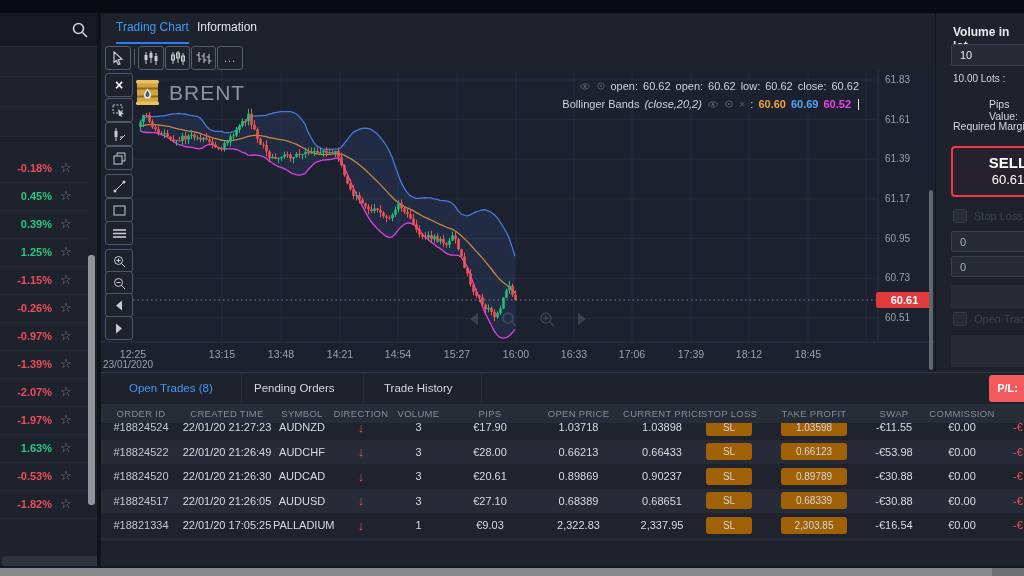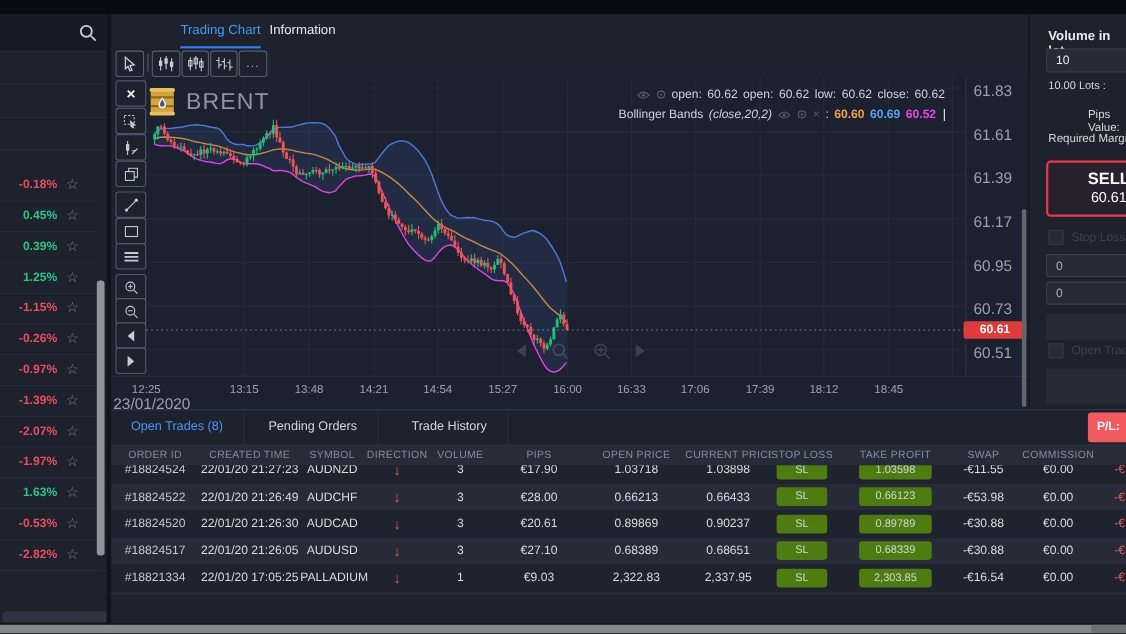--- a/index.html
+++ b/index.html
@@ -23,39 +23,39 @@
   .sb-star{position:absolute;left:60px;top:5px;font-size:13px;color:#7e838e;}
   .pct-up{color:#2bc682;} .pct-down{color:#eb4d5c;}
   #sb-scroll{left:88px;top:242px;width:7px;height:250px;background:#90939a;border-radius:3px;}
   #sb-bottom-divider{left:0;top:505px;width:97px;height:1px;background:#262b36;position:absolute;}
   #sb-hthumb{left:2px;top:543px;width:144px;height:11px;background:#2f3440;border-radius:4px;}
 
   #v-divider{left:97px;top:13px;width:4px;height:555px;background:#10141d;}
 
   
   #chart-panel{left:101px;top:13px;width:834px;height:359px;background:#1e222d;}
-  #chart-tabs{position:absolute;left:0;top:0;width:100%;height:31px;margin-left:48px;}
+  #chart-tabs{position:absolute;left:0;top:0;width:100%;height:31px;}
   .chart-tab{position:absolute;top:0;height:29px;line-height:29px;font-size:12px;color:#e3e6ea;cursor:pointer;}
   .chart-tab.active{color:#3d9df6;border-bottom:2px solid #2d7ff7;}
   #tab-trading{left:15px;} #tab-info{left:96px;}
   .tb-btn{position:absolute;top:33px;height:22px;border:1px solid #565d6e;border-radius:3px;background:transparent;
           display:flex;align-items:center;justify-content:center;color:#c6cad2;}
   #tb-pointer{left:4px;width:24px;}
   #tb-sep{position:absolute;left:33px;top:36px;width:1px;height:16px;background:#565d6e;}
   #tb-c1{left:37px;width:24px;} #tb-c2{left:64px;width:23px;} #tb-c3{left:90px;width:23px;}
   #tb-more{left:116px;width:24px;font-size:11px;letter-spacing:1px;color:#aeb3bd;}
 
   #chart-area{position:absolute;left:0;top:57px;width:834px;height:302px;background:#1c2130;overflow:hidden;}
   
   .dtb{position:absolute;left:4px;width:26px;height:22px;border:1px solid #50576a;border-radius:3px;background:#1e222d;
        display:flex;align-items:center;justify-content:center;color:#c6cad2;}
   
-  .p-tick{position:absolute;left:784px;width:46px;font-size:14px;color:#9ca0aa;}
+  .p-tick{position:absolute;left:784px;width:46px;font-size:10px;color:#9ca0aa;}
   .t-tick{position:absolute;top:278px;width:44px;text-align:center;font-size:10.5px;color:#9ca0aa;}
-  .t-date{position:absolute;top:289px;width:60px;font-size:14px;color:#9ca0aa;}
+  .t-date{position:absolute;top:289px;width:60px;font-size:10px;color:#9ca0aa;}
   #price-badge{position:absolute;left:775px;top:222px;width:57px;height:16px;background:#e13a3a;border-radius:2px;
                color:#fff;font-size:11px;font-weight:bold;text-align:center;line-height:16px;}
   
   #symbol-wm{position:absolute;left:34px;top:9px;display:flex;align-items:center;gap:9px;}
   #symbol-name{font-size:21px;font-weight:500;color:#8f959f;letter-spacing:1px;}
   #ohlc-legend{position:absolute;right:76px;top:7px;text-align:right;font-size:11px;color:#ced2da;}
   #ohlc-legend .lrow{height:18px;line-height:18px;display:flex;justify-content:flex-end;align-items:center;gap:5px;}
   .lg-ico{opacity:.45;display:inline-flex;}
   .bb-mid{color:#f2a33c;font-weight:bold;} .bb-up{color:#55a4f4;font-weight:bold;} .bb-low{color:#ee44ee;font-weight:bold;}
   #cursor-bar{display:inline-block;width:1px;height:11px;background:#e8eaee;margin-left:2px;}
@@ -77,38 +77,38 @@
   #sell-btn .s2{display:block;font-size:13px;margin-top:1px;}
   .op-check{position:absolute;left:17px;width:12px;height:12px;background:#262b36;border:1px solid #343a48;border-radius:2px;}
   .op-check-label{position:absolute;left:38px;font-size:11px;color:#3c4250;}
   .op-step{position:absolute;left:15px;width:74px;height:21px;background:#262b36;border:1px solid #3a4050;border-radius:2px 0 0 2px;
            color:#aab0bb;font-size:11px;line-height:21px;padding-left:8px;box-sizing:border-box;}
   .op-bar{position:absolute;left:15px;width:110px;background:#262b36;border-radius:2px;}
 
   
   #bottom-panel{left:101px;top:372px;width:923px;height:196px;background:#1e222d;border-top:1px solid #343945;overflow:hidden;}
   #bp-tabs{position:absolute;left:0;top:0;width:100%;height:31px;border-bottom:1px solid #2a2e3a;}
-  .bp-tab{position:absolute;top:0;height:31px;line-height:31px;padding:0 18px;font-size:11.5px;color:#d2d5dc;
+  .bp-tab{position:absolute;top:0;height:31px;line-height:31px;padding:0 28px;font-size:11.5px;color:#d2d5dc;
           border-right:1px solid #2a2e3a;cursor:pointer;}
   .bp-tab.active{color:#4596f7;}
   #bp-tab-0{left:0;} #bp-tab-1{left:125px;} #bp-tab-2{left:255px;}
   #pl-badge{position:absolute;right:-4px;top:2px;height:27px;line-height:27px;background:#f25a5e;color:#fff;
             font-size:11px;font-weight:bold;border-radius:3px;padding:0 10px 0 8px;}
   #trades-header{position:absolute;left:0;top:31px;width:1006px;height:19px;background:#272c39;display:grid;
                  grid-template-columns:80px 92px 58px 60px 55px 88px 89px 78px 56px 114px 46px 90px 50px;align-items:center;}
   #trades-header span{font-size:9.5px;color:#868c99;text-align:center;letter-spacing:.3px;white-space:nowrap;overflow:hidden;}
   #trades-rows{position:absolute;left:0;top:50px;width:1006px;height:118px;overflow:hidden;}
   #trades-rows-inner{margin-top:-8px;}
   .t-row{display:grid;grid-template-columns:80px 92px 58px 60px 55px 88px 89px 78px 56px 114px 46px 90px 50px;
          height:24.5px;align-items:center;}
   .t-row.alt{background:#262b37;} .t-row:not(.alt){background:#1f232e;}
   .t-cell{font-size:11px;color:#d8dbe0;text-align:center;white-space:nowrap;}
   .t-id{color:#c3c7cf;}
   .dir-down{color:#f05350;font-weight:bold;font-size:13px;}
-  .pill{display:inline-block;background:#4d7c0f;border-radius:3px;font-size:10px;color:#d0d4dc;height:17px;line-height:17px;}
+  .pill{display:inline-block;background:#a16207;border-radius:3px;font-size:10px;color:#d0d4dc;height:17px;line-height:17px;}
   .pill.sl{width:46px;} .pill.tp{width:66px;}
   .pl-frag{color:#f05350;text-align:left;padding-left:6px;}
 
   
   #bottom-line{left:0;top:566px;width:1024px;height:2px;background:#15181f;}
   #bottom-scroll{left:0;top:568px;width:1024px;height:8px;background:#86888c;}
   #bottom-scroll-cap{left:992px;top:568px;width:32px;height:8px;background:#6e7074;}
   svg{display:block;}
 </style>
 </head>
@@ -173,21 +173,21 @@
         </div>
         <div class="sb-row">
           <span class="sb-pct pct-up">1.63%</span>
           <span class="sb-star">☆</span>
         </div>
         <div class="sb-row">
           <span class="sb-pct pct-down">-0.53%</span>
           <span class="sb-star">☆</span>
         </div>
         <div class="sb-row">
-          <span class="sb-pct pct-down">-2.82%</span>
+          <span class="sb-pct pct-down">-1.82%</span>
           <span class="sb-star">☆</span>
         </div>
       </div>
     <div id="sb-bottom-divider"></div>
     <div class="abs" id="sb-scroll"></div>
     <div class="abs" id="sb-hthumb"></div>
   </div>
 
   <div class="abs" id="v-divider"></div>
 

